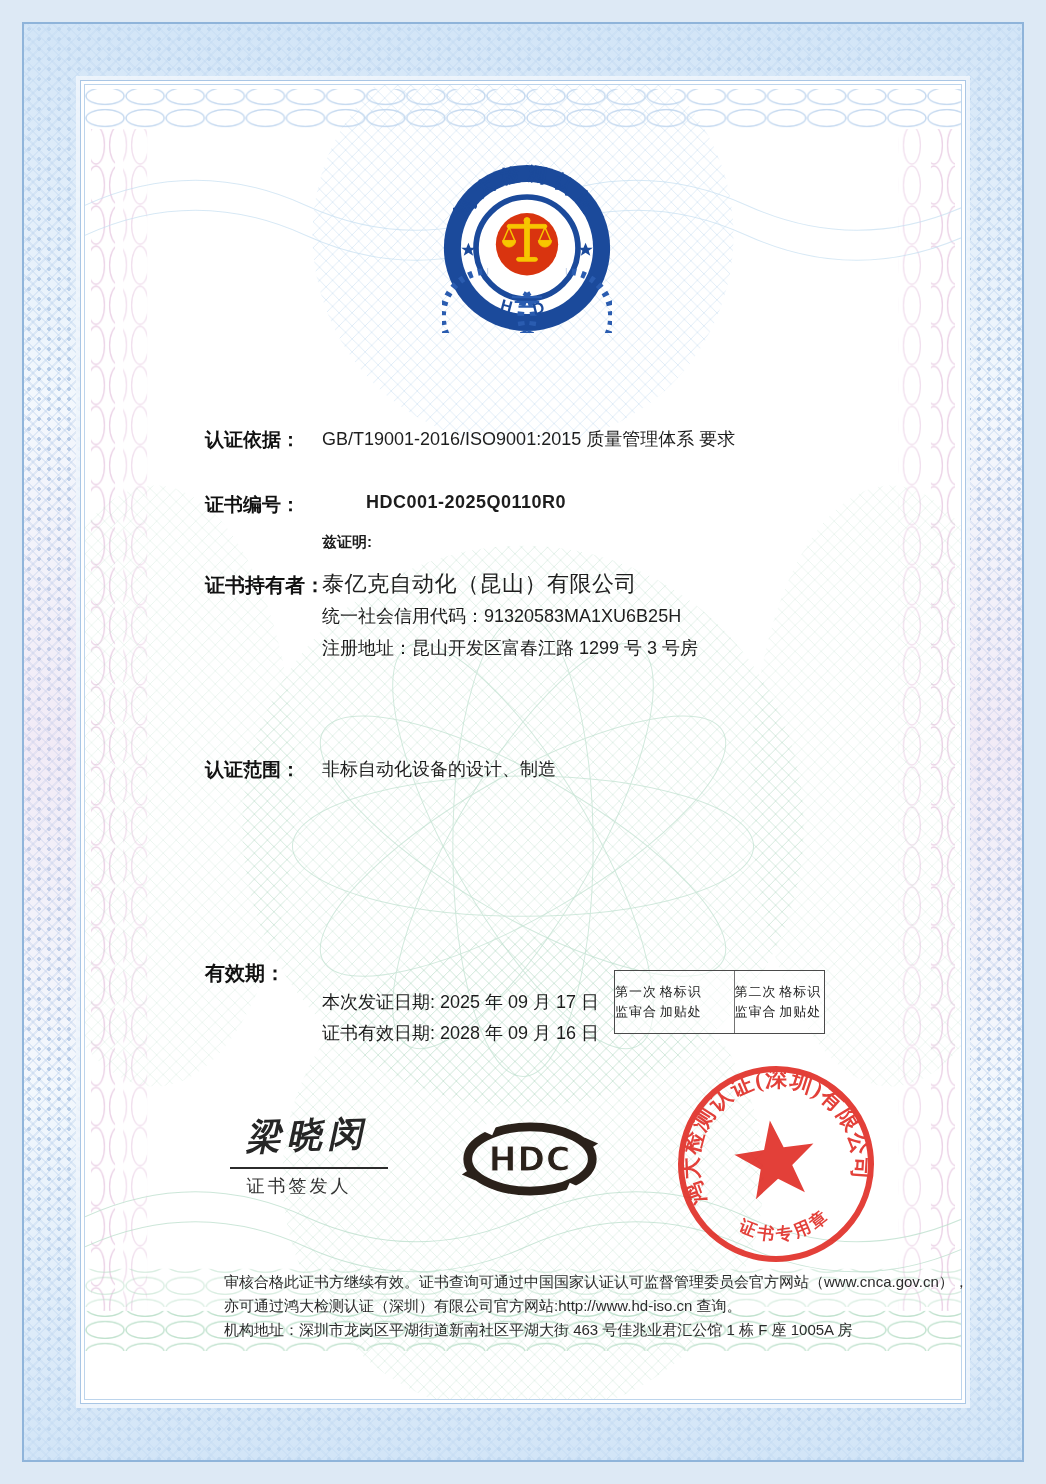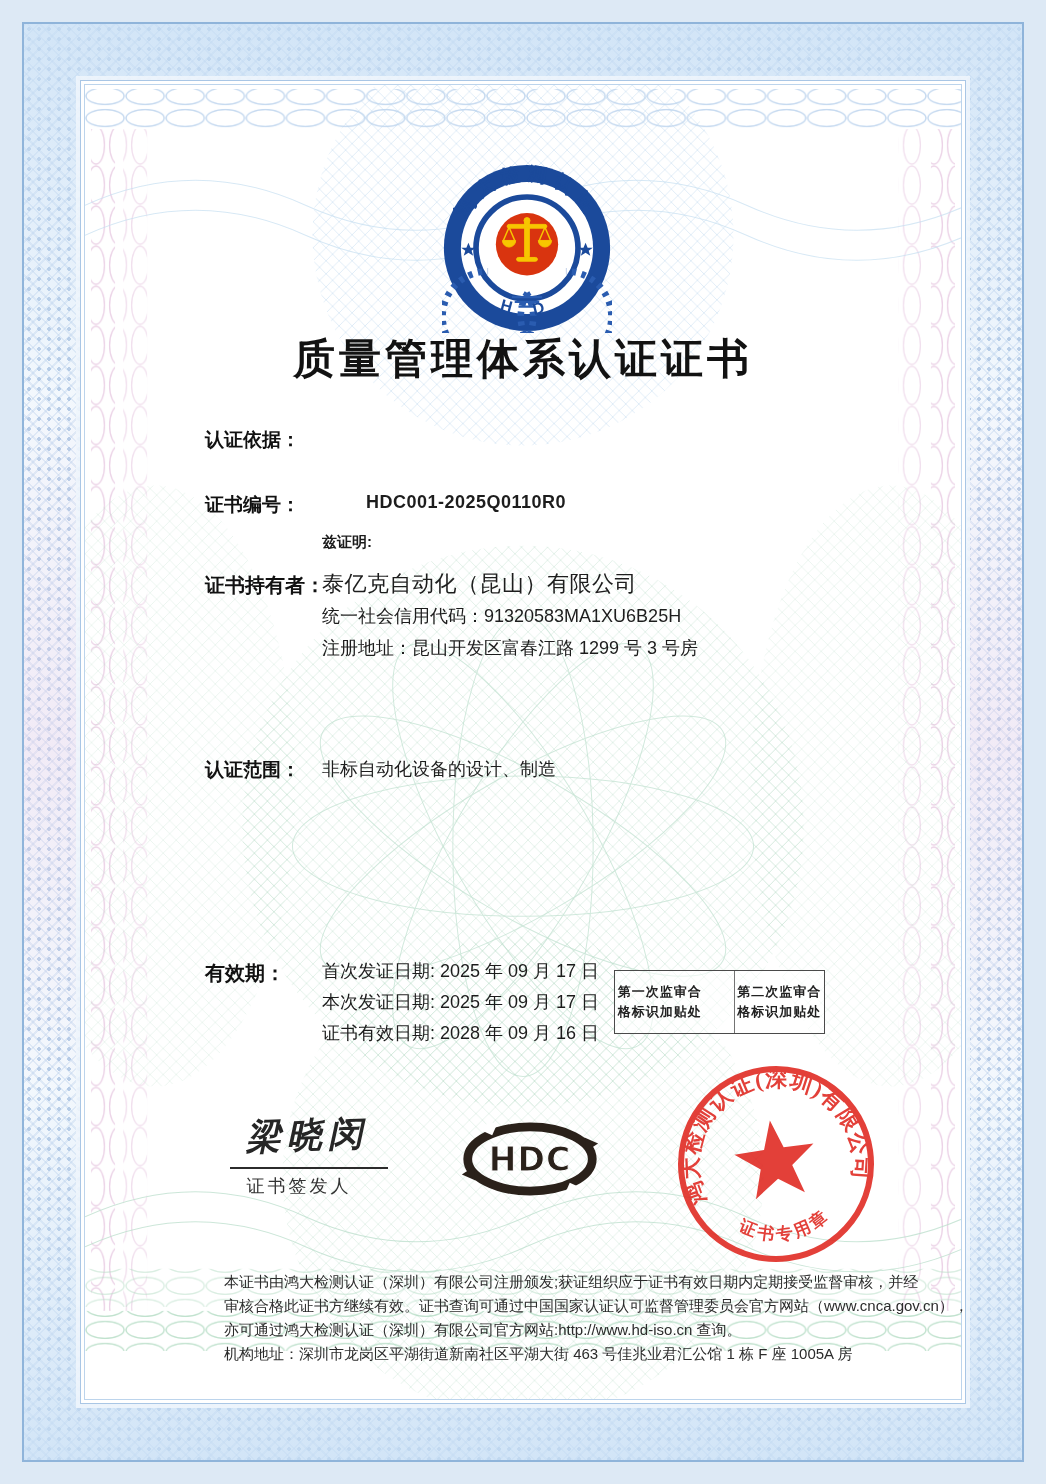--- a/index.html
+++ b/index.html
@@ -48,23 +48,23 @@
   .r-biz{top:668px;}
   .r-scope{top:757px;}
   .r-valid{top:960px;}
   .date-line{left:322px;font-size:18px;white-space:nowrap;}
   .d0{top:959px;}.d1{top:990px;}.d2{top:1021px;}
   .audit{
     left:614px;top:970px;width:209px;height:62px;display:flex;
     border:1px solid #4a4a4a;background:rgba(255,255,255,.55);
   }
   .audit-cell{
-    flex:1;display:flex;flex-direction:column;justify-content:center;align-items:center;
+    flex:1;display:flex;justify-content:center;align-items:center;
     font-family:"DejaVu Serif","Liberation Serif",serif;
-    font-size:13px;font-weight:700;line-height:20px;letter-spacing:1px;color:#222;
+    font-size:13px;font-weight:400;line-height:20px;letter-spacing:1px;color:#222;
   }
   .audit-cell+.audit-cell{border-left:1px solid #737373;margin-left:29px;}
   .sig-name{
     left:222px;top:1112px;width:170px;text-align:center;
     font-family:"DejaVu Serif","Liberation Serif",serif;
     font-size:35px;font-weight:700;font-style:italic;letter-spacing:6px;
     transform:rotate(-2deg);color:#262626;
   }
   .sig-line{left:230px;top:1167px;width:158px;border-top:2px solid #2b2b2b;}
   .sig-label{left:220px;top:1174px;width:158px;text-align:center;font-size:18px;letter-spacing:3px;color:#333;}
@@ -176,40 +176,39 @@
       <text font-size="17" font-weight="bold" letter-spacing="10" font-family="Liberation Sans,sans-serif" fill="#1b4a9b">
         <textPath href="#arcBot" startOffset="50%" text-anchor="middle">H D</textPath>
       </text>
       <g fill="#1b4a9b">
         <path transform="translate(-62,2) scale(0.85)" d="M0,-9 L2.6,-2.8 L9,-2.8 L3.9,1.1 L5.9,7.3 L0,3.6 L-5.9,7.3 L-3.9,1.1 L-9,-2.8 L-2.6,-2.8 Z"></path>
         <path transform="translate(62,2) scale(0.85)" d="M0,-9 L2.6,-2.8 L9,-2.8 L3.9,1.1 L5.9,7.3 L0,3.6 L-5.9,7.3 L-3.9,1.1 L-9,-2.8 L-2.6,-2.8 Z"></path>
       </g>
     </svg>
   </div>
 
-  <div class="abs title">质量管理体系认证证书</div>
 
   <div class="abs lbl r-basis">认证依据：</div>
+  <div class="abs val r-basis">GB/T19001-2016/ISO9001:2015 质量管理体系 要求</div>
 
   <div class="abs lbl r-certno">证书编号：</div>
   <div class="abs val certno r-certno">HDC001-2025Q0110R0</div>
 
   <div class="abs r-hereby">兹证明:</div>
 
   <div class="abs lbl r-holder-l">证书持有者：</div>
   <div class="abs val r-holder-v">泰亿克自动化（昆山）有限公司</div>
 
   <div class="abs val r-credit">统一社会信用代码：91320583MA1XU6B25H</div>
   <div class="abs val r-reg">注册地址：昆山开发区富春江路 1299 号 3 号房</div>
 
   <div class="abs lbl r-scope">认证范围：</div>
   <div class="abs val r-scope">非标自动化设备的设计、制造</div>
 
   <div class="abs lbl r-valid" style="font-size:20px;">有效期：</div>
-  <div class="abs date-line d0">首次发证日期: 2025 年 09 月 17 日</div>
   <div class="abs date-line d1">本次发证日期: 2025 年 09 月 17 日</div>
   <div class="abs date-line d2">证书有效日期: 2028 年 09 月 16 日</div>
 
   <div class="abs audit">
     <div class="audit-cell">
       <div>第一次监审合</div>
       <div>格标识加贴处</div>
     </div>
     <div class="audit-cell">
       <div>第二次监审合</div>
@@ -245,19 +244,18 @@
           <textPath href="#sealTop" startOffset="50%" text-anchor="middle">鸿大检测认证(深圳)有限公司</textPath>
         </text>
         <text font-size="17" font-weight="bold" letter-spacing="3" font-family="Liberation Serif,serif" fill="#df241d">
           <textPath href="#sealBot" startOffset="50%" text-anchor="middle">证书专用章</textPath>
         </text>
       </g>
     </svg>
   </div>
 
   <div class="abs footer">
-    <div>本证书由鸿大检测认证（深圳）有限公司注册颁发;获证组织应于证书有效日期内定期接受监督审核，并经</div>
     <div>审核合格此证书方继续有效。证书查询可通过中国国家认证认可监督管理委员会官方网站（www.cnca.gov.cn），</div>
     <div>亦可通过鸿大检测认证（深圳）有限公司官方网站:http://www.hd-iso.cn 查询。</div>
     <div>机构地址：深圳市龙岗区平湖街道新南社区平湖大街 463 号佳兆业君汇公馆 1 栋 F 座 1005A 房</div>
   </div>
 
 </div>
 
 </body></html>

